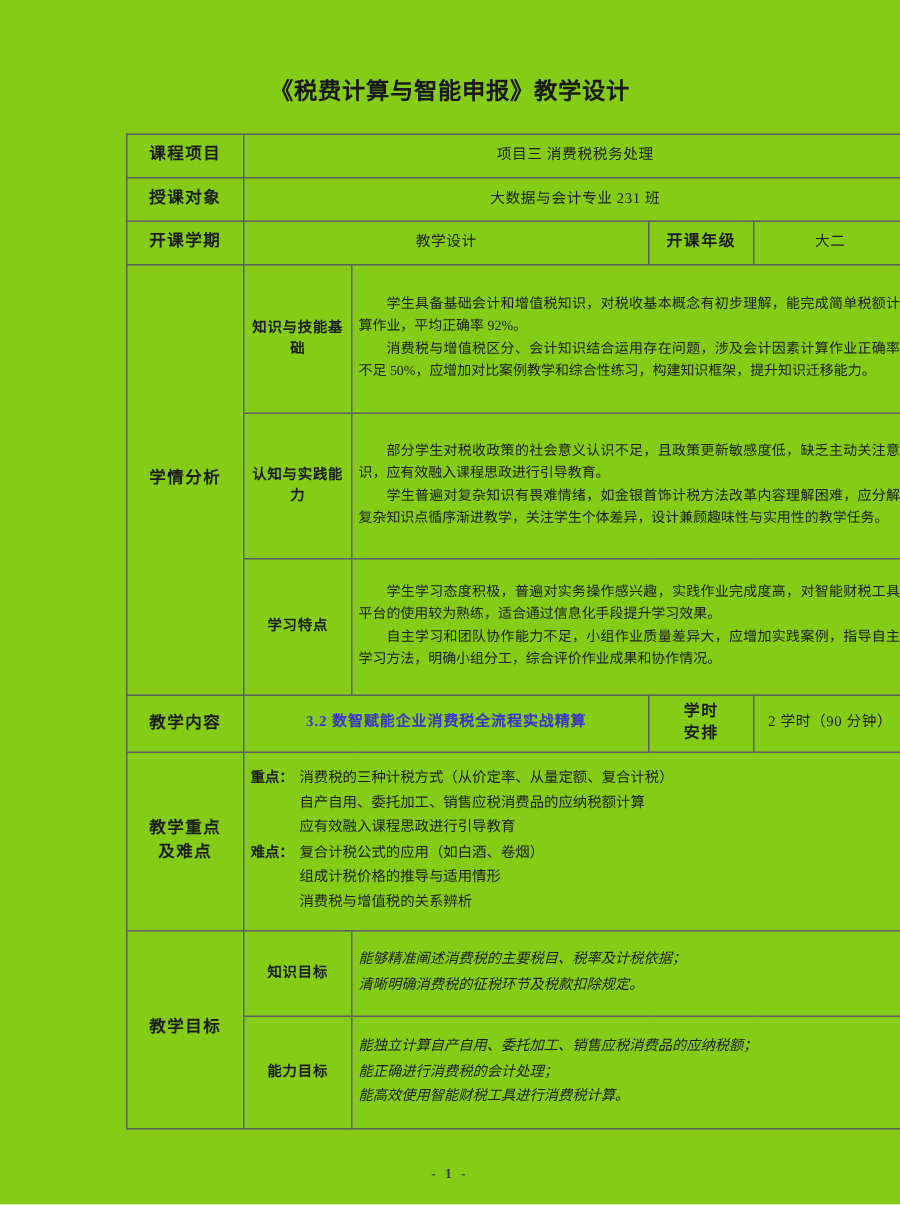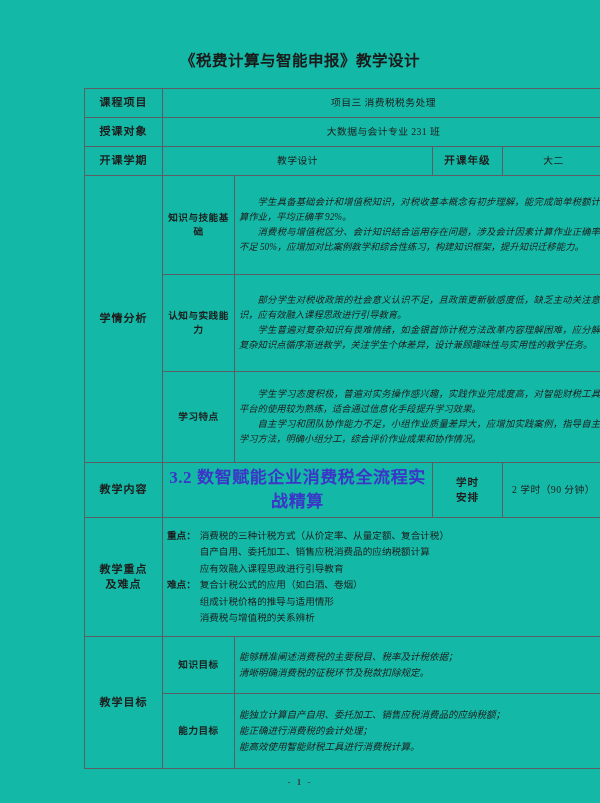--- a/index.html
+++ b/index.html
@@ -15,21 +15,21 @@
     color: #000000;
     position: relative;
     overflow: hidden;
   }
   .page {
     width: 600px;
     height: 803px;
     box-sizing: border-box;
     padding: 0;
     position: relative;
-    background: #14b8a6;
+    background: #84cc16;
   }
   .doc-title {
     text-align: center;
     font-size: 15.5px;
     font-weight: bold;
     letter-spacing: 0.5px;
     margin: 0;
     padding-top: 48px;
     padding-bottom: 0;
     color: #1a1a1a;
@@ -85,26 +85,25 @@
     text-align: justify;
     text-justify: inter-ideograph;
     font-size: 9.3px;
     line-height: 1.62;
     margin: 0;
     padding: 2px 5px 2px 4px;
   }
   .para p {
     margin: 0;
     text-indent: 2em;
-    font-style: italic;
   }
   .blue-title {
     color: #3b35c8;
     font-weight: bold;
-    font-size: 17px;
+    font-size: 10px;
     text-align: center;
     letter-spacing: 0.6px;
   }
   .stacked {
     text-align: center;
     font-weight: bold;
     font-size: 10.6px;
     line-height: 1.45;
     letter-spacing: 1px;
     font-family: Liberation Serif, serif;

